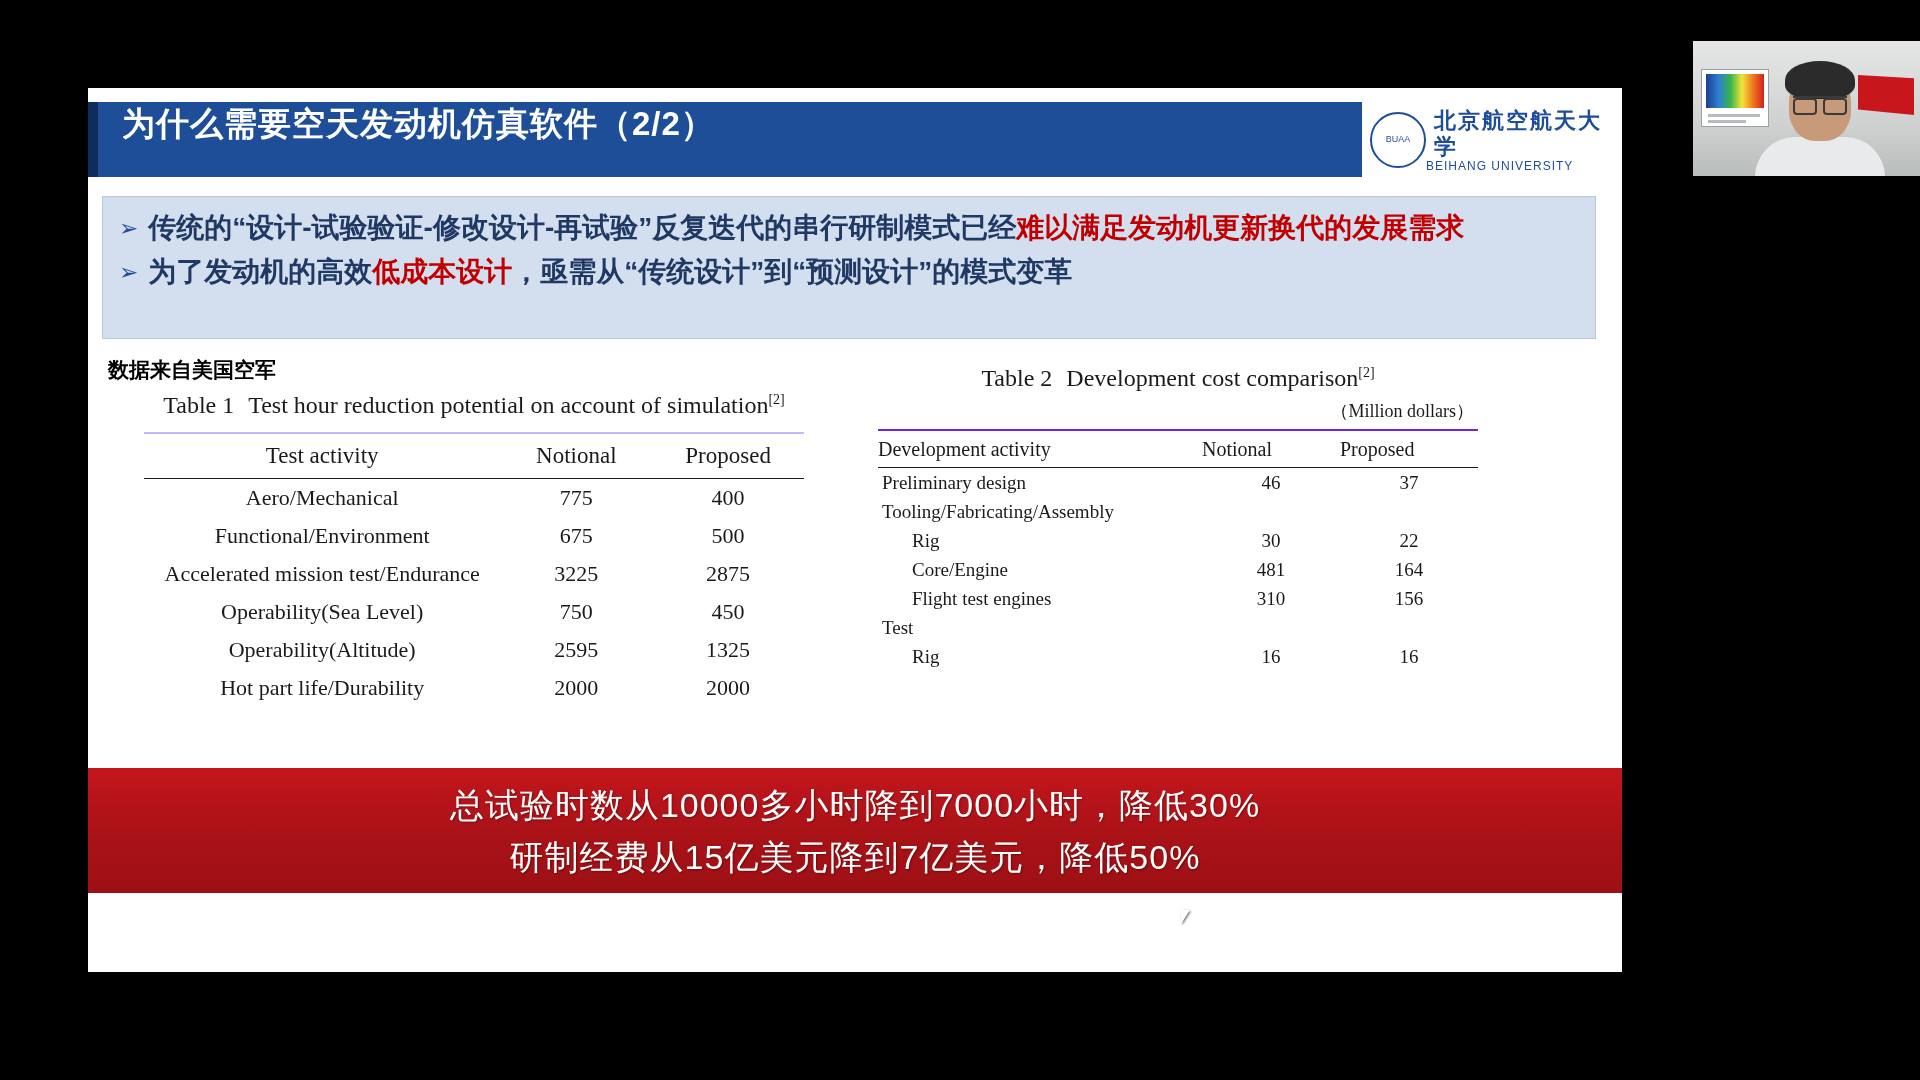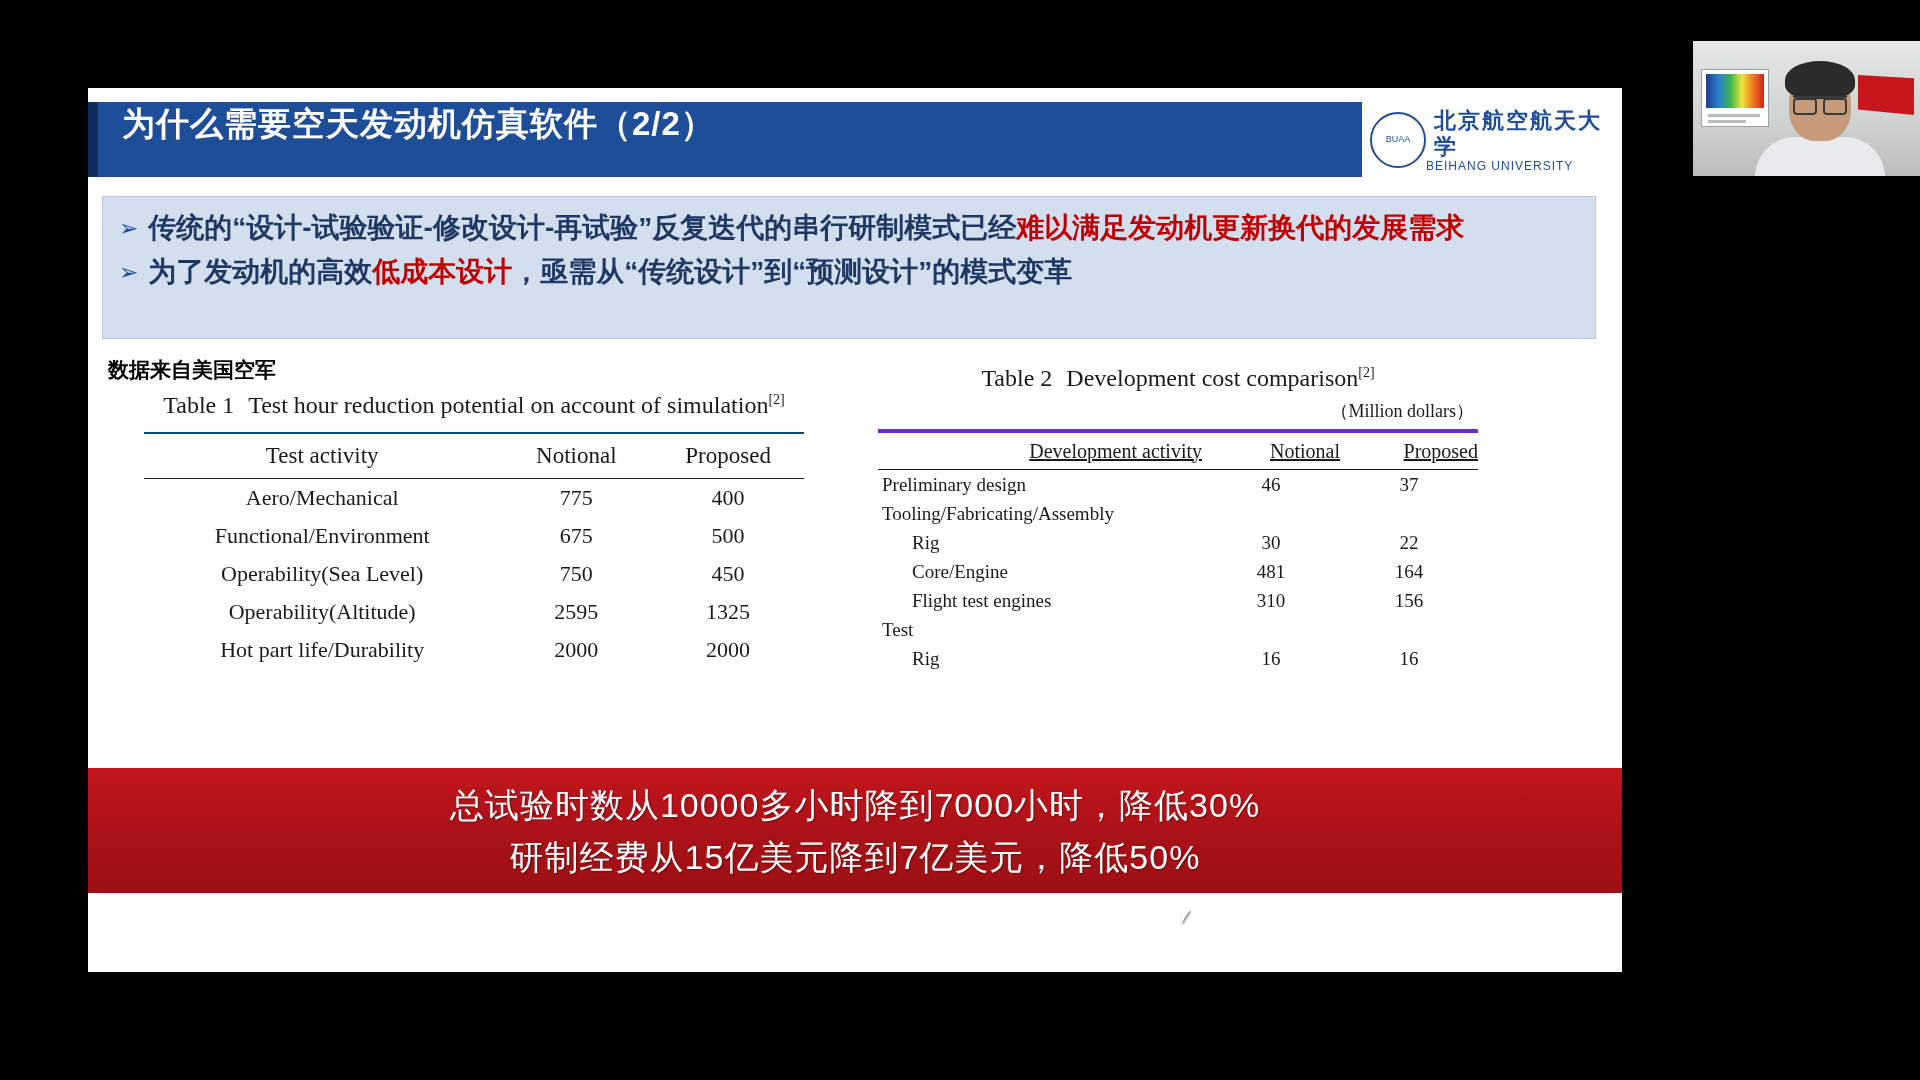--- a/index.html
+++ b/index.html
@@ -165,41 +165,40 @@
     font-family: "Liberation Serif", serif;
   }
   table.data th, table.data td {
     font-weight: normal;
     padding: 0;
   }
   
   #table1 { margin-top: 10px; }
   #table1 thead th {
     font-size: 23px;
-    border-top: 2px solid #0c4a6e;
+    border-top: 2px solid #c4b5fd;
     border-bottom: 1px solid #1a1a1a;
     height: 44px;
     text-align: center;
   }
   #table1 tbody td {
     font-size: 22px;
     height: 38px;
     text-align: center;
   }
   #table1 tbody td.act { text-align: center; }
 
   
   #table2 { margin-top: 6px; }
   #table2 thead th {
     font-size: 20px;
-    border-top: 4px solid #6d28d9;
+    border-top: 2px solid #6d28d9;
     border-bottom: 1px solid #1a1a1a;
     height: 36px;
-    text-align: right;
-    text-decoration: underline;
+    text-align: left;
   }
   #table2 tbody td {
     font-size: 19px;
     height: 29px;
     text-align: center;
   }
   #table2 tbody td.act {
     text-align: left;
     padding-left: 4px;
   }
@@ -391,20 +390,25 @@
             <td class="act">Aero/Mechanical</td>
             <td>775</td>
             <td>400</td>
           </tr>
           <tr>
             <td class="act">Functional/Environment</td>
             <td>675</td>
             <td>500</td>
           </tr>
           <tr>
+            <td class="act">Accelerated mission test/Endurance</td>
+            <td>3225</td>
+            <td>2875</td>
+          </tr>
+          <tr>
             <td class="act">Operability(Sea Level)</td>
             <td>750</td>
             <td>450</td>
           </tr>
           <tr>
             <td class="act">Operability(Altitude)</td>
             <td>2595</td>
             <td>1325</td>
           </tr>
           <tr>

